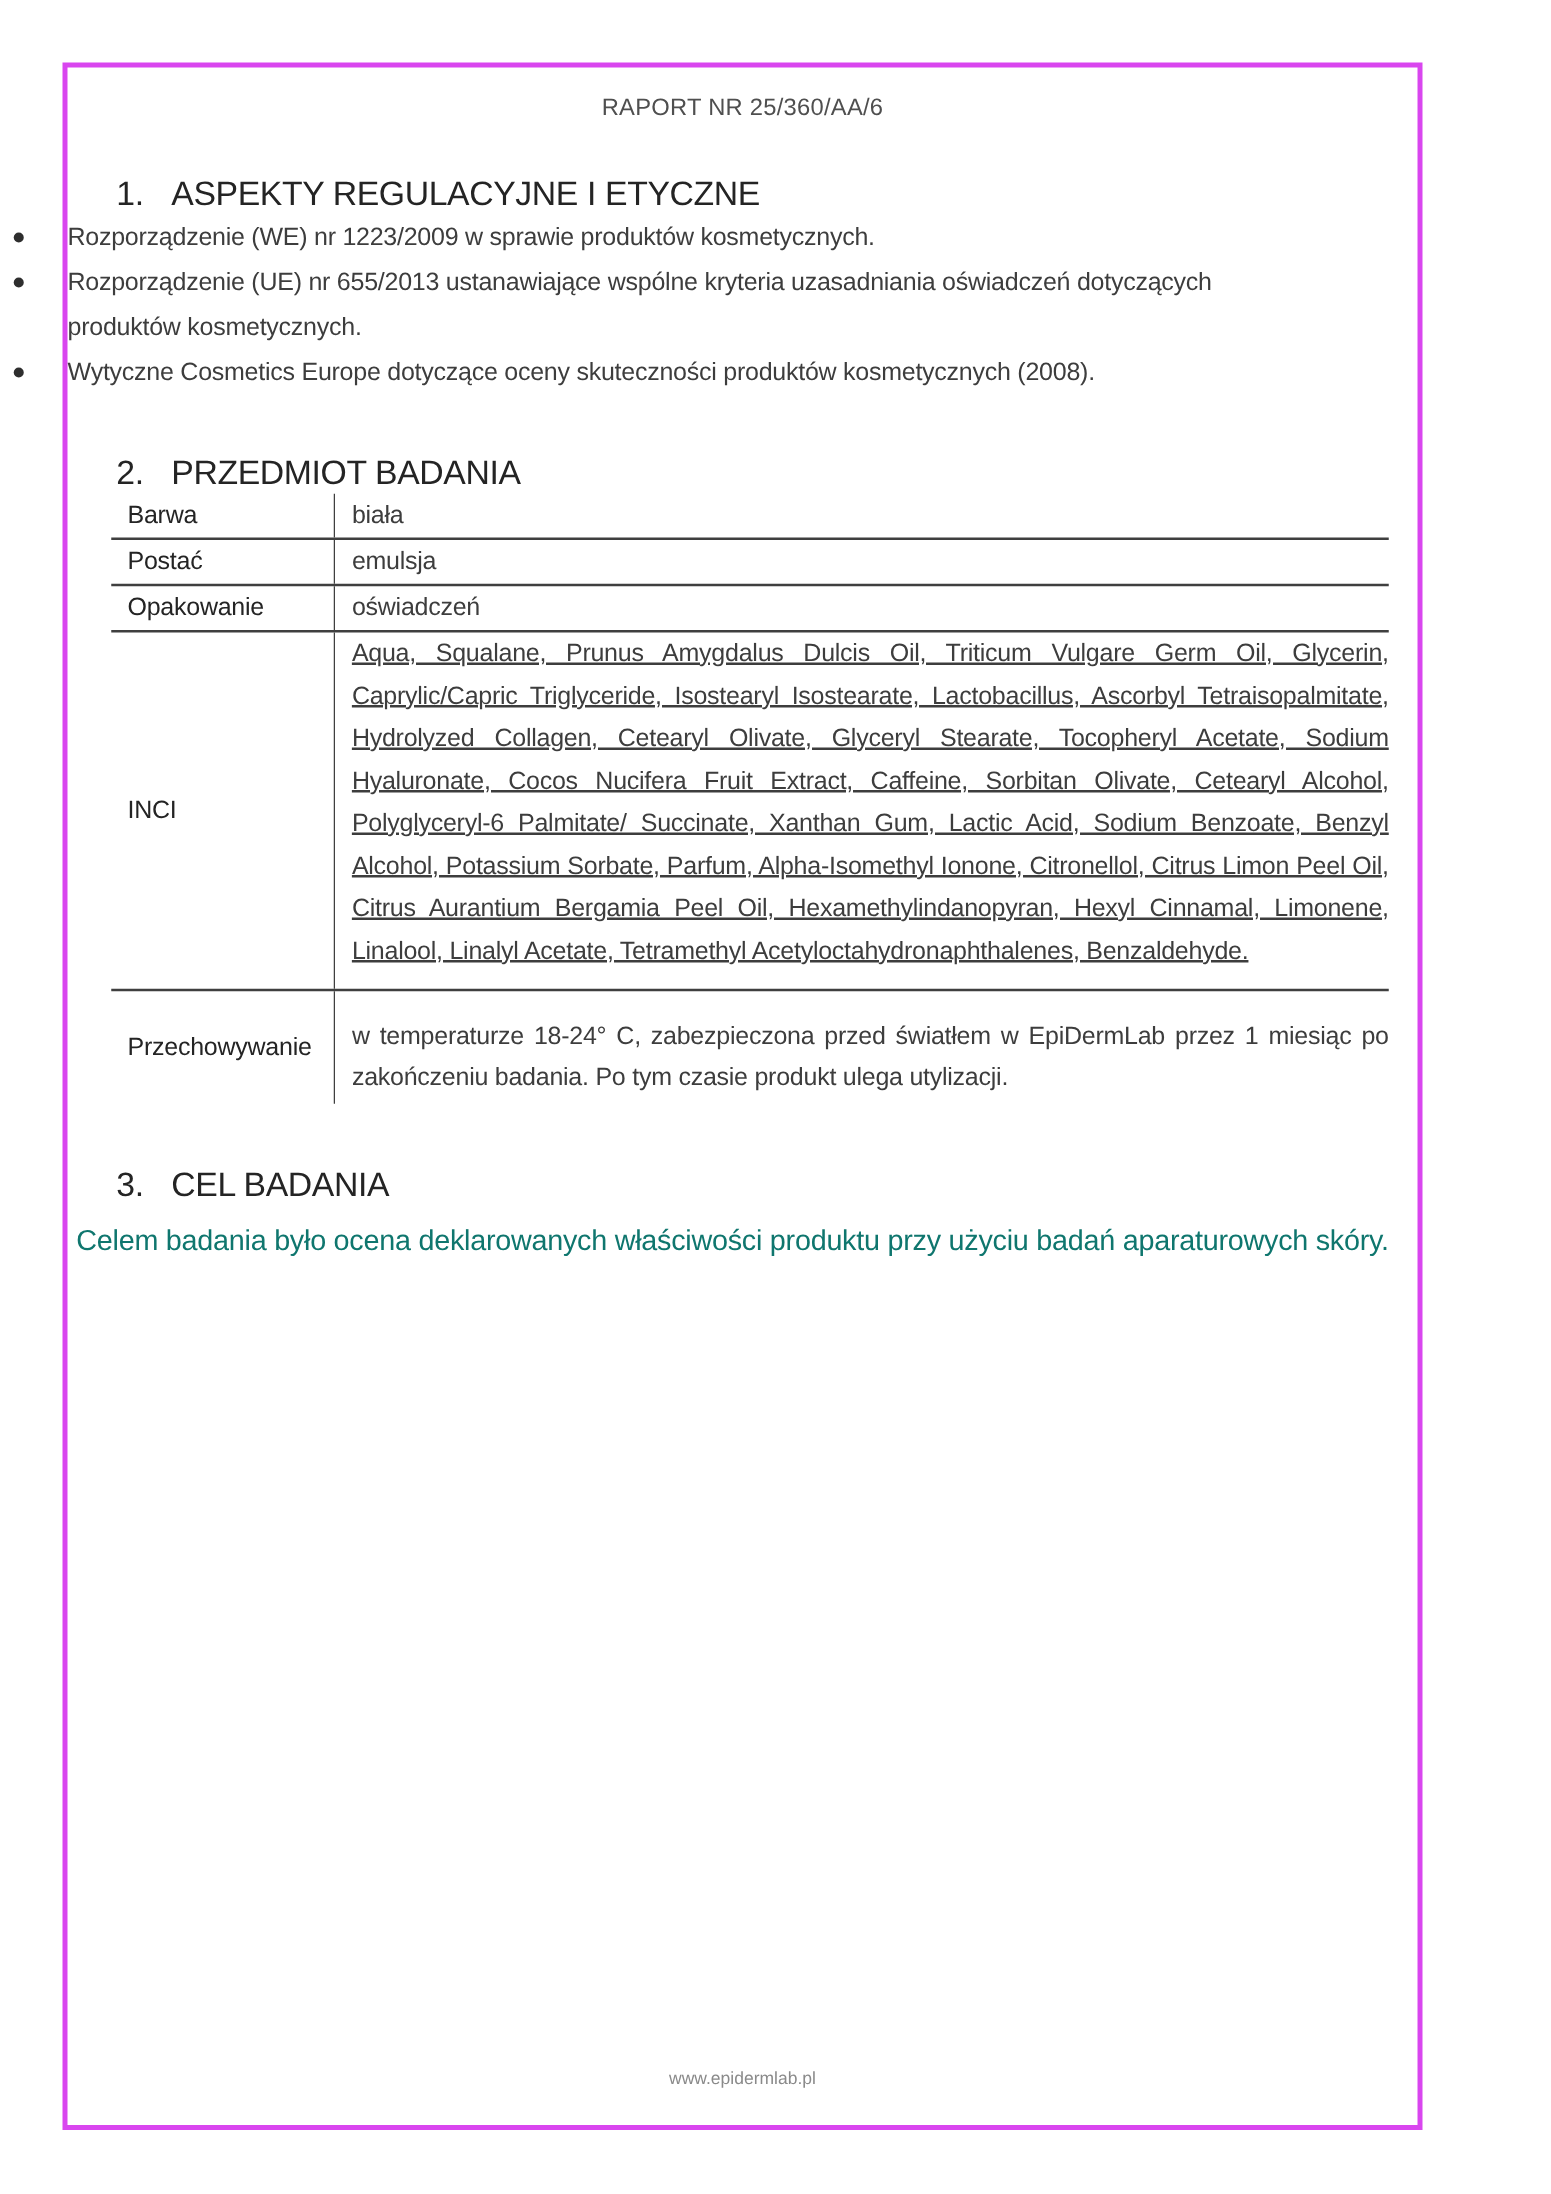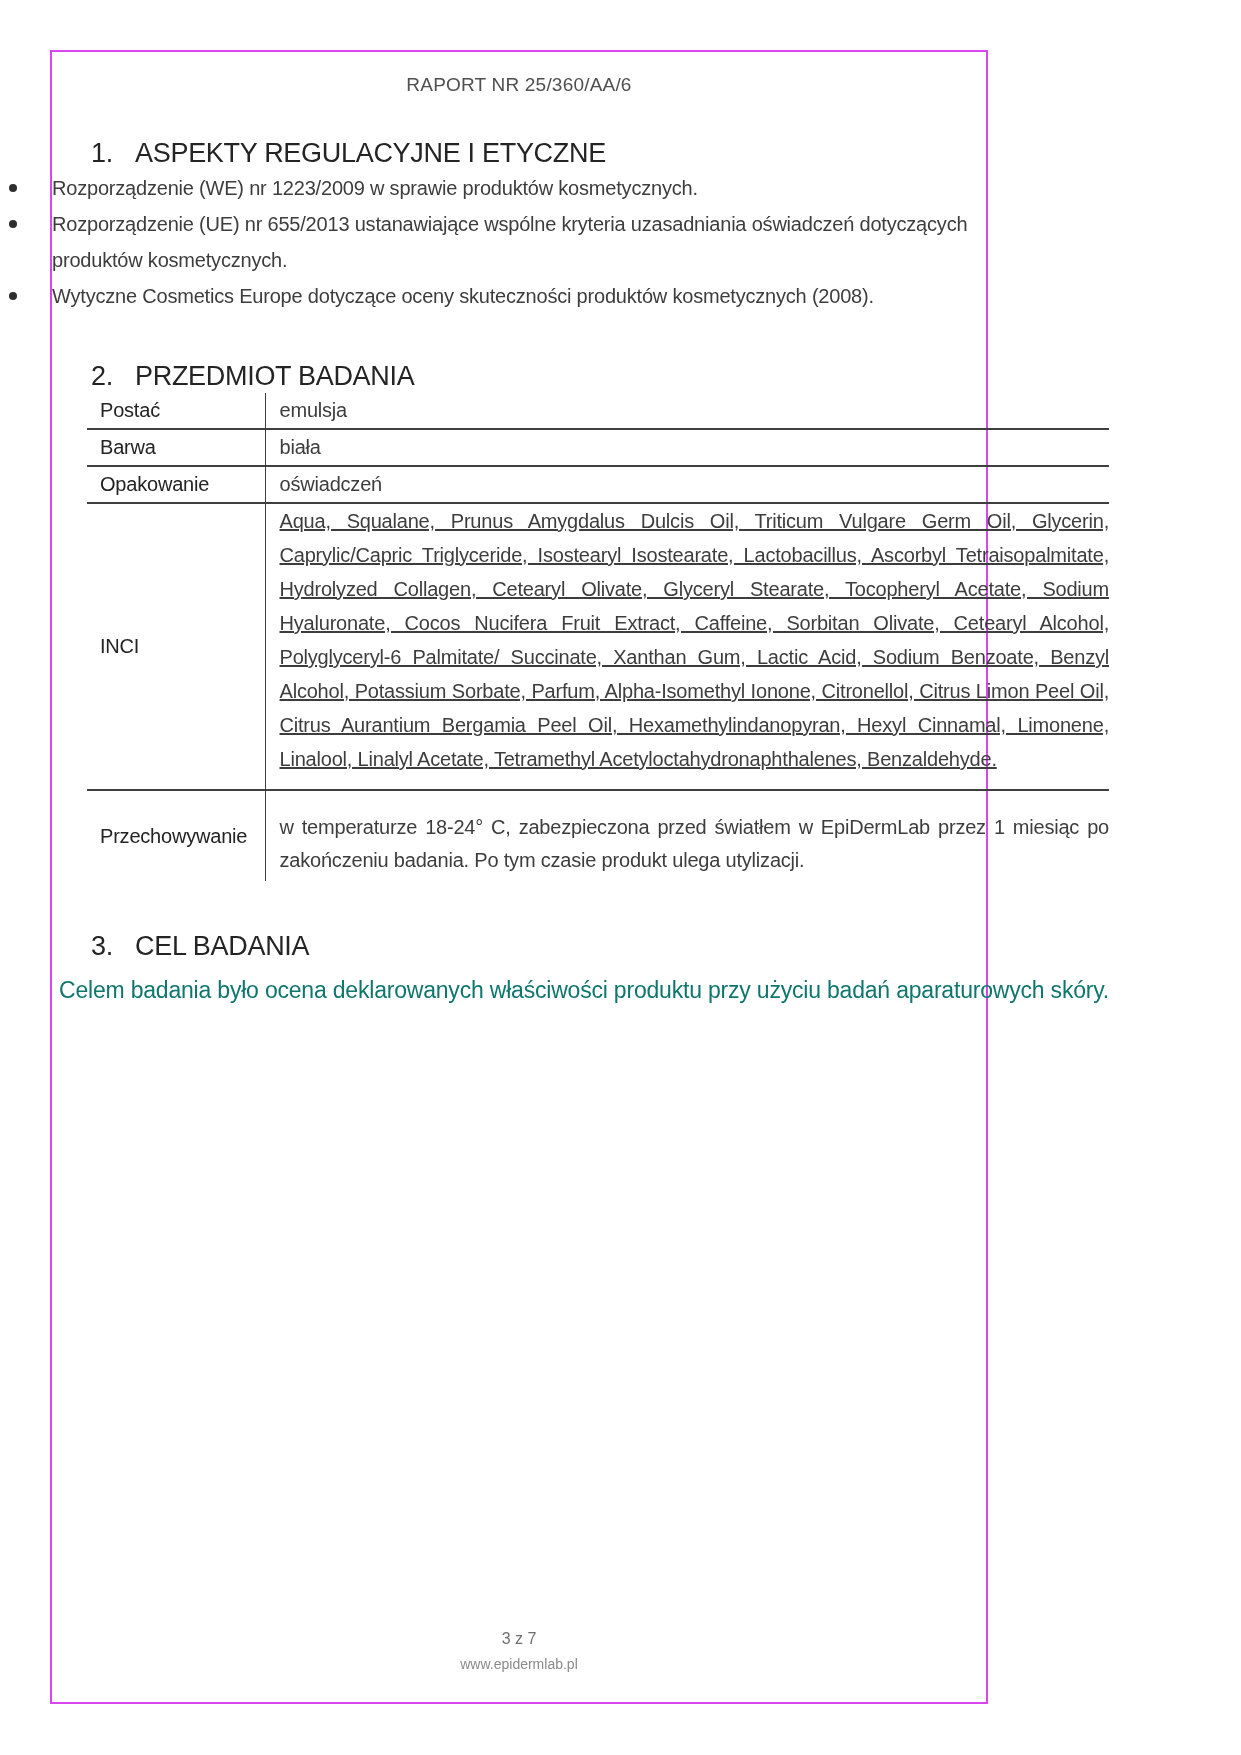--- a/index.html
+++ b/index.html
@@ -6,22 +6,22 @@
   html, body {
     width: 1241px; height: 1755px;
     background: #ffffff;
     font-family: "Liberation Sans", sans-serif;
     color: #3a3a3a;
     -webkit-font-smoothing: antialiased;
   }
   .page {
     position: absolute;
     left: 50px; top: 50px;
-    width: 938px; height: 1654px;
-    border: 2px solid #d946ef;
+    width: 1088px; height: 1654px;
+    border: 4px solid #d946ef;
     background: #ffffff;
   }
   .report-number {
     margin-top: 20px;
     text-align: center;
     font-size: 19px;
     line-height: 26px;
     letter-spacing: 0.2px;
     color: #4f4f4f;
   }
@@ -150,26 +150,26 @@
   </ul>
 
   <div class="section-heading heading-2">
     <span class="sec-num">2.</span>
     <span class="sec-title">PRZEDMIOT BADANIA</span>
   </div>
 
   <table class="subject-table">
     <tbody>
       <tr class="bordered">
+        <td class="lbl">Barwa</td>
+        <td class="val">biała</td>
+      </tr>
+      <tr class="bordered">
         <td class="lbl">Postać</td>
         <td class="val">emulsja</td>
-      </tr>
-      <tr class="bordered">
-        <td class="lbl">Barwa</td>
-        <td class="val">biała</td>
       </tr>
       <tr class="bordered">
         <td class="lbl">Opakowanie</td>
         <td class="val">oświadczeń</td>
       </tr>
       <tr class="bordered tall">
         <td class="lbl">INCI</td>
         <td class="val">Aqua, Squalane, Prunus Amygdalus Dulcis Oil, Triticum Vulgare Germ Oil, Glycerin, Caprylic/Capric Triglyceride, Isostearyl Isostearate, Lactobacillus, Ascorbyl Tetraisopalmitate, Hydrolyzed Collagen, Cetearyl Olivate, Glyceryl Stearate, Tocopheryl Acetate, Sodium Hyaluronate, Cocos Nucifera Fruit Extract, Caffeine, Sorbitan Olivate, Cetearyl Alcohol, Polyglyceryl-6 Palmitate/ Succinate, Xanthan Gum, Lactic Acid, Sodium Benzoate, Benzyl Alcohol, Potassium Sorbate, Parfum, Alpha-Isomethyl Ionone, Citronellol, Citrus Limon Peel Oil, Citrus Aurantium Bergamia Peel Oil, Hexamethylindanopyran, Hexyl Cinnamal, Limonene, Linalool, Linalyl Acetate, Tetramethyl Acetyloctahydronaphthalenes, Benzaldehyde.</td>
       </tr>
       <tr class="two-line">
@@ -180,17 +180,16 @@
   </table>
 
   <div class="section-heading heading-3">
     <span class="sec-num">3.</span>
     <span class="sec-title">CEL BADANIA</span>
   </div>
 
   <p class="goal-paragraph">Celem badania było ocena deklarowanych właściwości produktu przy użyciu badań aparaturowych skóry.</p>
 
   <div class="footer">
-    <div class="page-num">3 z 7</div>
     <div class="website">www.epidermlab.pl</div>
   </div>
 
 </div>
 
 </body></html>

